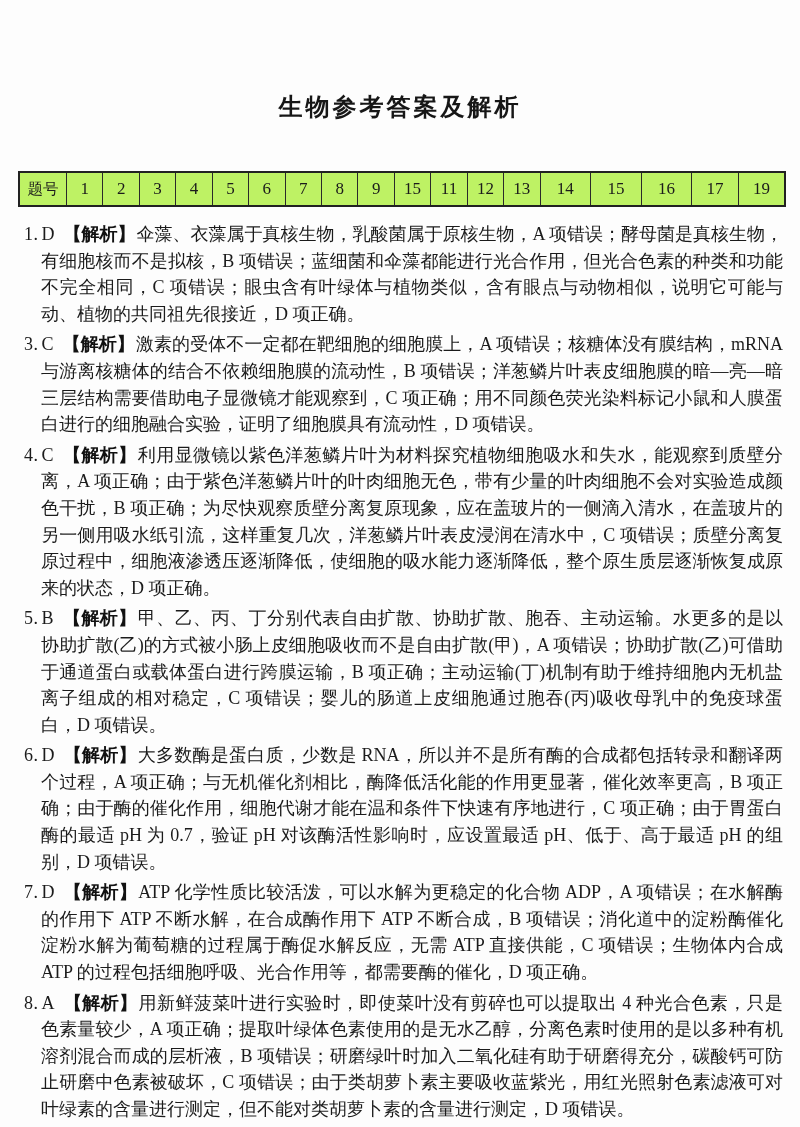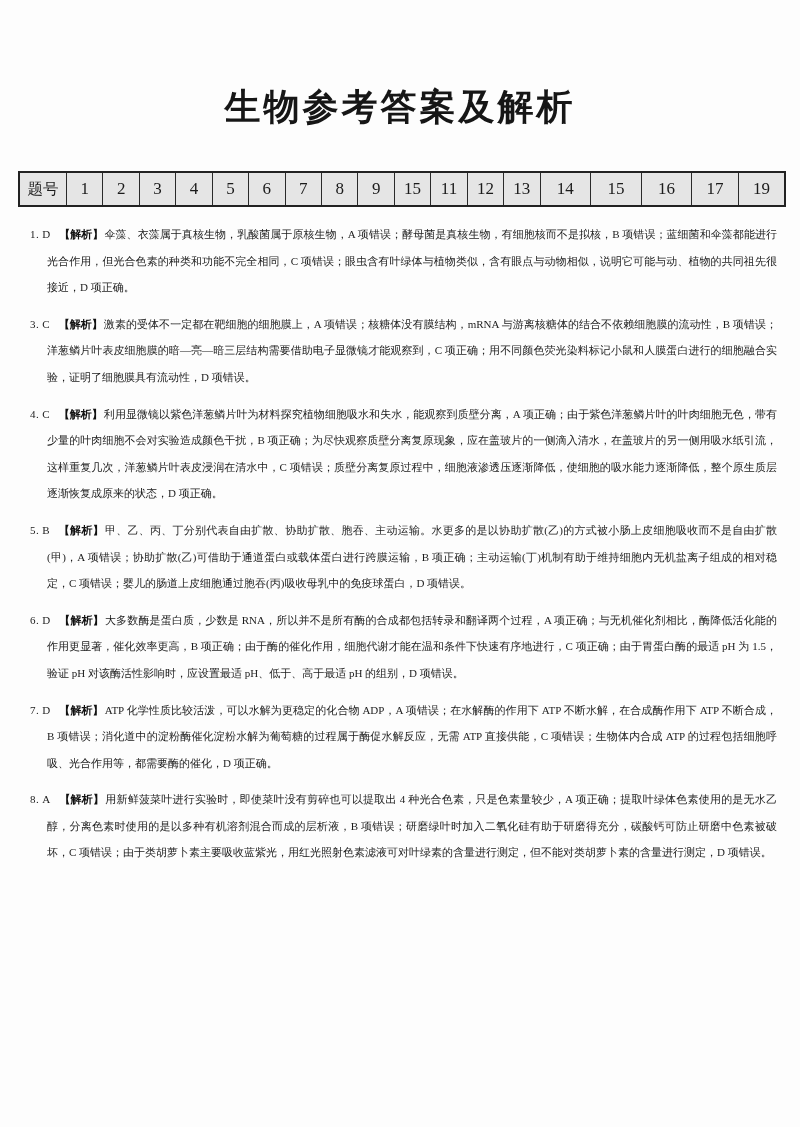--- a/index.html
+++ b/index.html
@@ -18,32 +18,32 @@
     width: 800px;
     height: 1127px;
     position: relative;
   }
   .title {
     margin: 0;
     padding-top: 86px;
     text-align: center;
     font-family: "Liberation Sans", "DejaVu Sans", sans-serif;
     font-weight: 700;
-    font-size: 36px;
+    font-size: 24px;
     line-height: 42px;
     letter-spacing: 3px;
     color: #161616;
   }
   table.answer-table {
     table-layout: fixed;
     border-collapse: collapse;
     width: 768px;
     margin: 43px 14px 0 18px;
     border: 2px solid #222;
-    background: #e5e5e5;
+    background: #bef264;
   }
   table.answer-table th,
   table.answer-table td {
     border: 1px solid #2a2a2a;
     text-align: center;
     vertical-align: middle;
     height: 32px;
     padding: 0 1px;
     font-size: 17px;
     font-weight: 400;
@@ -52,24 +52,24 @@
     overflow: hidden;
     white-space: nowrap;
   }
   table.answer-table th {
     font-size: 15.5px;
   }
   .explanations {
     margin: 14px 13px 0 20px;
   }
   p.exp {
-    margin: 10px;
+    margin: 4px;
     padding-left: 17px;
     text-indent: -17px;
-    font-size: 11px;
+    font-size: 18px;
     line-height: 26.6px;
     text-align: justify;
     color: #1b1b1b;
   }
   p.exp .qno {
     letter-spacing: 0.5px;
   }
   p.exp .ans {
     margin-left: 3px;
   }
@@ -133,18 +133,18 @@
           <td>19</td>
         </tr>
       </tbody>
   </table>
 
   <div class="explanations" id="explanations">
       <p class="exp"><span class="qno">1.</span><span class="ans">D</span><span class="lab">【解析】</span><span class="txt">伞藻、衣藻属于真核生物，乳酸菌属于原核生物，A 项错误；酵母菌是真核生物，有细胞核而不是拟核，B 项错误；蓝细菌和伞藻都能进行光合作用，但光合色素的种类和功能不完全相同，C 项错误；眼虫含有叶绿体与植物类似，含有眼点与动物相似，说明它可能与动、植物的共同祖先很接近，D 项正确。</span></p>
       <p class="exp"><span class="qno">3.</span><span class="ans">C</span><span class="lab">【解析】</span><span class="txt">激素的受体不一定都在靶细胞的细胞膜上，A 项错误；核糖体没有膜结构，mRNA 与游离核糖体的结合不依赖细胞膜的流动性，B 项错误；洋葱鳞片叶表皮细胞膜的暗—亮—暗三层结构需要借助电子显微镜才能观察到，C 项正确；用不同颜色荧光染料标记小鼠和人膜蛋白进行的细胞融合实验，证明了细胞膜具有流动性，D 项错误。</span></p>
       <p class="exp"><span class="qno">4.</span><span class="ans">C</span><span class="lab">【解析】</span><span class="txt">利用显微镜以紫色洋葱鳞片叶为材料探究植物细胞吸水和失水，能观察到质壁分离，A 项正确；由于紫色洋葱鳞片叶的叶肉细胞无色，带有少量的叶肉细胞不会对实验造成颜色干扰，B 项正确；为尽快观察质壁分离复原现象，应在盖玻片的一侧滴入清水，在盖玻片的另一侧用吸水纸引流，这样重复几次，洋葱鳞片叶表皮浸润在清水中，C 项错误；质壁分离复原过程中，细胞液渗透压逐渐降低，使细胞的吸水能力逐渐降低，整个原生质层逐渐恢复成原来的状态，D 项正确。</span></p>
       <p class="exp"><span class="qno">5.</span><span class="ans">B</span><span class="lab">【解析】</span><span class="txt">甲、乙、丙、丁分别代表自由扩散、协助扩散、胞吞、主动运输。水更多的是以协助扩散(乙)的方式被小肠上皮细胞吸收而不是自由扩散(甲)，A 项错误；协助扩散(乙)可借助于通道蛋白或载体蛋白进行跨膜运输，B 项正确；主动运输(丁)机制有助于维持细胞内无机盐离子组成的相对稳定，C 项错误；婴儿的肠道上皮细胞通过胞吞(丙)吸收母乳中的免疫球蛋白，D 项错误。</span></p>
-      <p class="exp"><span class="qno">6.</span><span class="ans">D</span><span class="lab">【解析】</span><span class="txt">大多数酶是蛋白质，少数是 RNA，所以并不是所有酶的合成都包括转录和翻译两个过程，A 项正确；与无机催化剂相比，酶降低活化能的作用更显著，催化效率更高，B 项正确；由于酶的催化作用，细胞代谢才能在温和条件下快速有序地进行，C 项正确；由于胃蛋白酶的最适 pH 为 1.5，验证 pH 对该酶活性影响时，应设置最适 pH、低于、高于最适 pH 的组别，D 项错误。</span></p>
+      <p class="exp"><span class="qno">6.</span><span class="ans">D</span><span class="lab">【解析】</span><span class="txt">大多数酶是蛋白质，少数是 RNA，所以并不是所有酶的合成都包括转录和翻译两个过程，A 项正确；与无机催化剂相比，酶降低活化能的作用更显著，催化效率更高，B 项正确；由于酶的催化作用，细胞代谢才能在温和条件下快速有序地进行，C 项正确；由于胃蛋白酶的最适 pH 为 0.7，验证 pH 对该酶活性影响时，应设置最适 pH、低于、高于最适 pH 的组别，D 项错误。</span></p>
       <p class="exp"><span class="qno">7.</span><span class="ans">D</span><span class="lab">【解析】</span><span class="txt">ATP 化学性质比较活泼，可以水解为更稳定的化合物 ADP，A 项错误；在水解酶的作用下 ATP 不断水解，在合成酶作用下 ATP 不断合成，B 项错误；消化道中的淀粉酶催化淀粉水解为葡萄糖的过程属于酶促水解反应，无需 ATP 直接供能，C 项错误；生物体内合成 ATP 的过程包括细胞呼吸、光合作用等，都需要酶的催化，D 项正确。</span></p>
       <p class="exp"><span class="qno">8.</span><span class="ans">A</span><span class="lab">【解析】</span><span class="txt">用新鲜菠菜叶进行实验时，即使菜叶没有剪碎也可以提取出 4 种光合色素，只是色素量较少，A 项正确；提取叶绿体色素使用的是无水乙醇，分离色素时使用的是以多种有机溶剂混合而成的层析液，B 项错误；研磨绿叶时加入二氧化硅有助于研磨得充分，碳酸钙可防止研磨中色素被破坏，C 项错误；由于类胡萝卜素主要吸收蓝紫光，用红光照射色素滤液可对叶绿素的含量进行测定，但不能对类胡萝卜素的含量进行测定，D 项错误。</span></p>
     </div>
 
 </div>
 
 </body></html>

